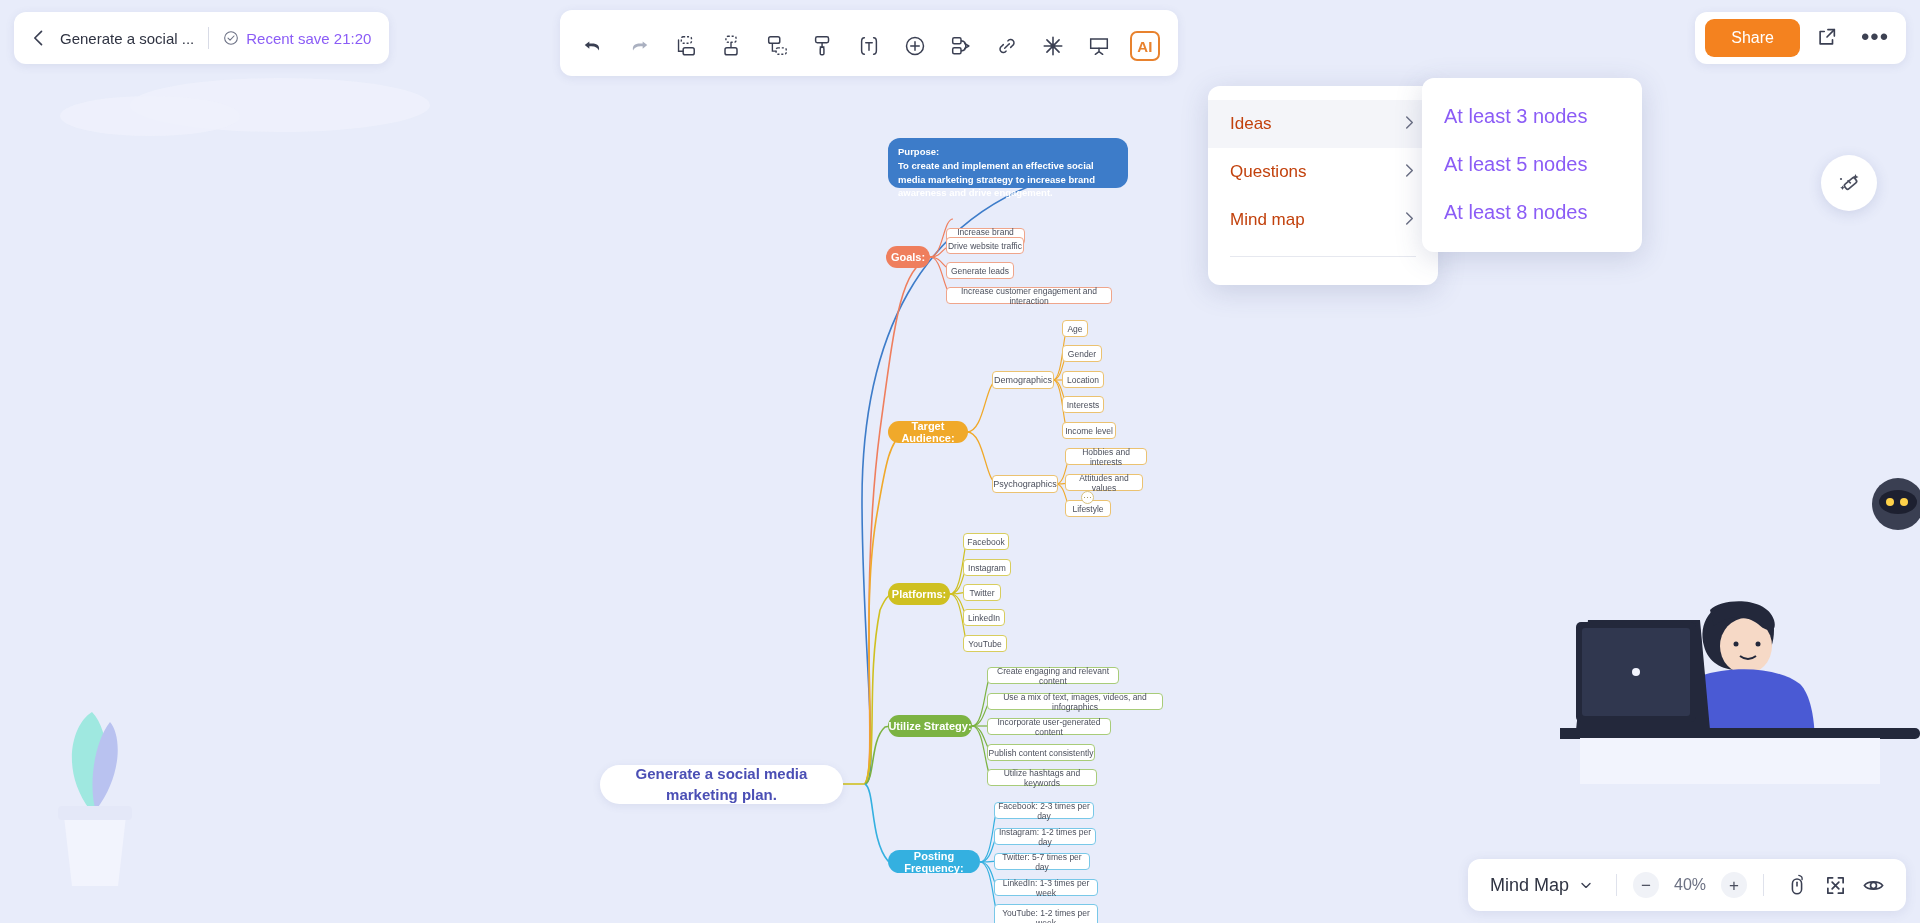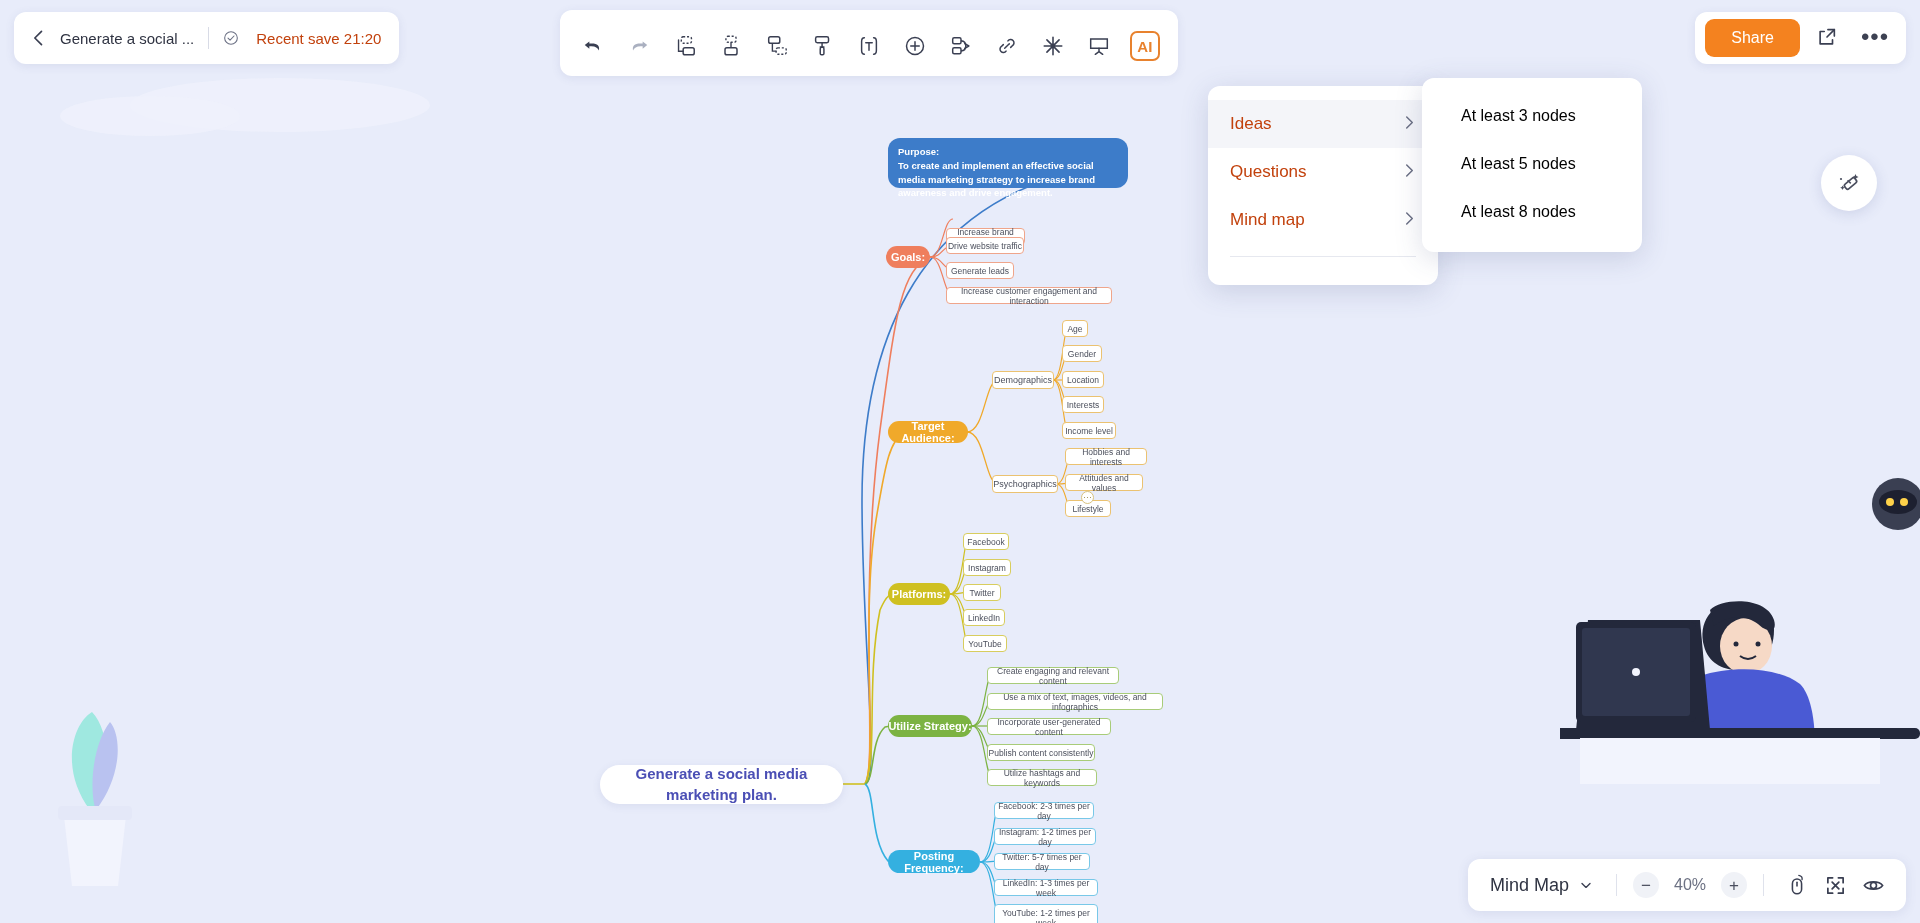--- a/index.html
+++ b/index.html
@@ -18,21 +18,21 @@
   .title-card {
     position: absolute; left: 14px; top: 12px;
     height: 52px; display: flex; align-items: center;
     background: #fff; border-radius: 12px;
     padding: 0 18px 0 14px;
     box-shadow: 0 2px 10px rgba(70,80,140,.10);
   }
   .back-arrow { width: 22px; height: 22px; margin-right: 10px; cursor: pointer; display: flex; align-items: center; justify-content: center; }
   .doc-title { font-size: 15px; color: #2f3342; white-space: nowrap; }
   .divider-v { width: 1px; height: 22px; background: #d8dbe6; margin: 0 14px; }
-  .save-state { display: flex; align-items: center; gap: 17px; font-size: 15px; color: #c2410c; white-space: nowrap; justify-content: flex-end; }
+  .save-state { display: flex; align-items: center; gap: 7px; font-size: 15px; color: #8b5cf6; white-space: nowrap; justify-content: flex-end; }
 
   
   .toolbar {
     position: absolute; left: 560px; top: 10px;
     height: 66px; display: flex; align-items: flex-end;
     background: #fff; border-radius: 12px; padding: 8px 10px;
     box-shadow: 0 2px 10px rgba(70,80,140,.10);
   }
   .tb-btn {
     width: 46px; height: 44px; display: flex; align-items: center; justify-content: center;
@@ -66,22 +66,22 @@
   }
   #menu-main { left: 1208px; top: 86px; width: 230px; padding: 14px 0 16px; }
   #menu-sub  { left: 1422px; top: 78px; width: 220px; padding: 14px 0 16px; }
   .menu-item {
     height: 48px; display: flex; align-items: center; justify-content: space-between;
     padding: 0 22px; font-size: 17px; color: #c2410c; cursor: pointer;
   }
   .menu-item.active { background: #f4f5f9; }
   .menu-sep { height: 1px; background: #e6e8ef; margin: 12px 22px; }
   .chev { color:#6b7084; font-size: 15px; margin-left: 12px; }
-  .sub-item { height: 48px; display:flex; align-items:center; padding: 0 39px;
-              font-size: 16px; color:#000000; cursor: pointer; }
+  .sub-item { height: 48px; display:flex; align-items:center; padding: 0 22px;
+              font-size: 20px; color:#8b5cf6; cursor: pointer; }
 
   
   .magic-fab {
     position: absolute; left: 1821px; top: 155px; width: 56px; height: 56px;
     border-radius: 50%; background: #fff; display:flex; align-items:center; justify-content:center;
     box-shadow: 0 3px 14px rgba(70,80,140,.16); cursor: pointer;
   }
 
   
   #canvas { position: absolute; inset: 0; }

